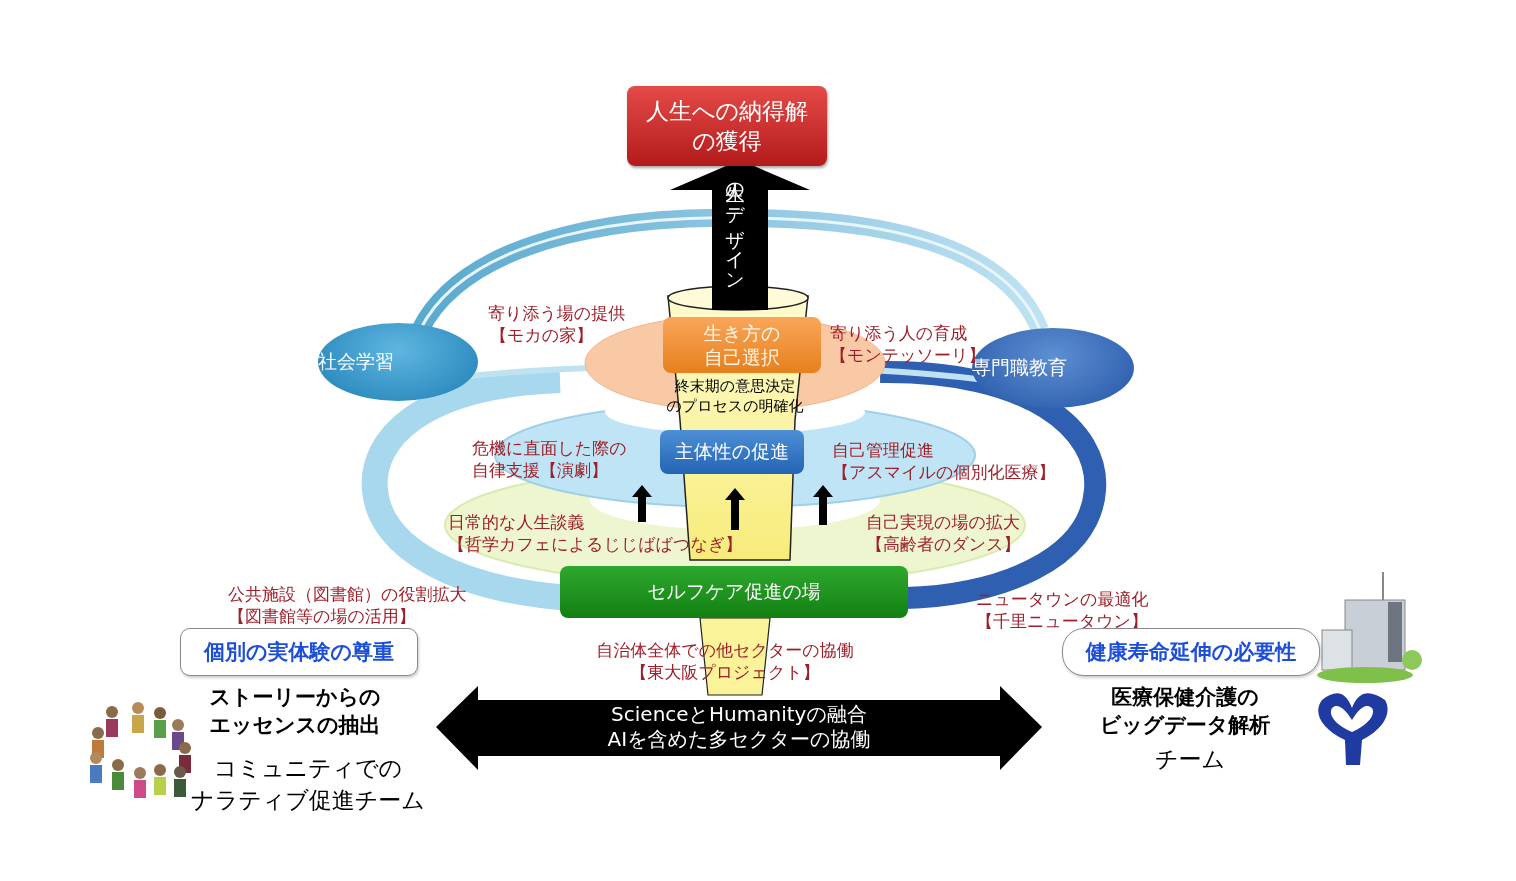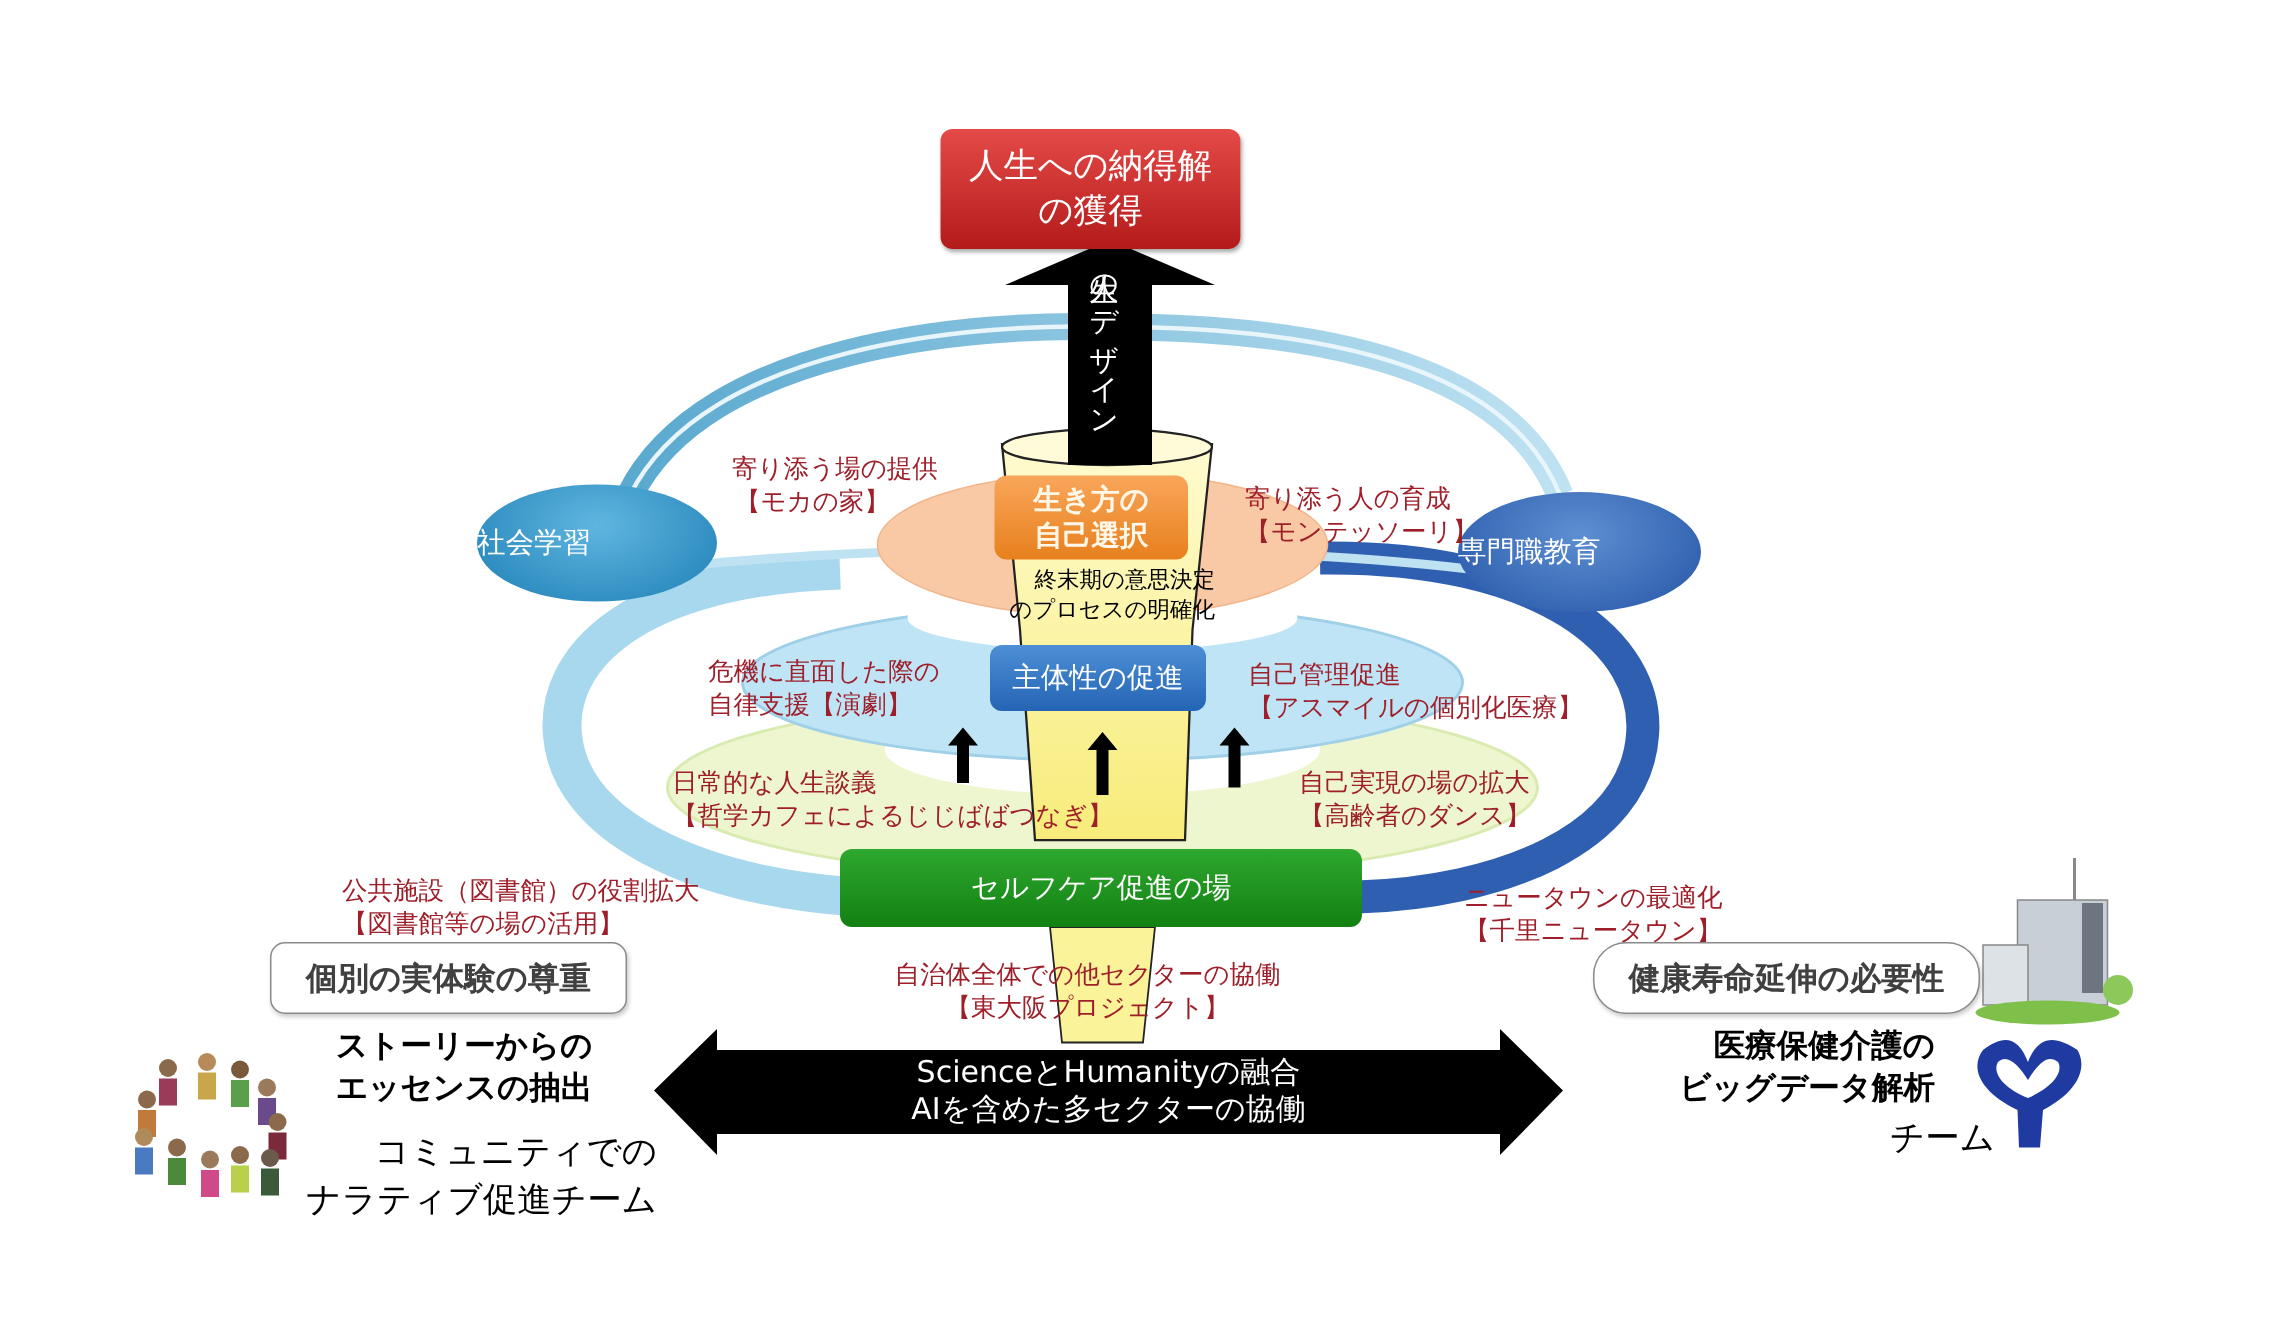--- a/index.html
+++ b/index.html
@@ -2,28 +2,28 @@
 <html><head>
 <meta charset="utf-8">
 <style>
   html,body{margin:0;padding:0;background:#ffffff;}
   body{width:1516px;height:881px;position:relative;overflow:hidden;font-family:"DejaVu Sans",sans-serif;}
   .abs{position:absolute;}
   svg.bg{position:absolute;left:0;top:0;}
   .redtxt{color:#9e1f2a;font-size:17px;line-height:22px;white-space:nowrap;}
   .box{position:absolute;display:flex;align-items:center;justify-content:center;text-align:center;color:#ffffff;border-radius:8px;}
   .topbox{left:627px;top:86px;width:200px;height:80px;background:linear-gradient(#e44a47,#b31b1b);font-size:23px;line-height:30px;box-shadow:1px 2px 3px rgba(0,0,0,.35);}
-  .orangebox{left:663px;top:317px;width:129px;height:56px;background:linear-gradient(#f9a65a,#e7801d);font-size:19px;line-height:24px;color:#fff7e8;font-weight:bold;}
+  .orangebox{left:663px;top:317px;width:158px;height:56px;background:linear-gradient(#f9a65a,#e7801d);font-size:19px;line-height:24px;color:#fff7e8;}
   .bluebox{left:660px;top:430px;width:144px;height:44px;background:linear-gradient(#4d8fd6,#2464b4);font-size:19px;}
   .greenbox{left:560px;top:566px;width:348px;height:52px;background:linear-gradient(#2ea82e,#128012);font-size:19px;}
   .oval{position:absolute;display:flex;align-items:center;color:#fff;font-size:19px;border-radius:50%;}
   .oval-left{left:318px;top:323px;width:160px;height:78px;background:radial-gradient(ellipse at 50% 35%,#5fb6e0,#1f7fb5);}
   .oval-right{left:972px;top:328px;width:162px;height:80px;background:radial-gradient(ellipse at 50% 35%,#5d8fd2,#2555a6);}
-  .rbox{position:absolute;border:1.5px solid #8a8a8a;border-radius:10px;background:#fff;color:#404040;font-size:21px;font-weight:bold;display:flex;align-items:center;justify-content:center;box-shadow:1px 2px 3px rgba(0,0,0,.2);}
-  .blk{color:#000;white-space:nowrap;text-align:right;}
+  .rbox{position:absolute;border:1.5px solid #8a8a8a;border-radius:10px;background:#fff;color:#1d4ed8;font-size:21px;font-weight:bold;display:flex;align-items:center;justify-content:center;box-shadow:1px 2px 3px rgba(0,0,0,.2);}
+  .blk{color:#000;white-space:nowrap;text-align:center;}
   .vtext{position:absolute;left:718px;top:168px;width:28px;color:#fff;font-size:19px;line-height:21px;writing-mode:vertical-rl;text-orientation:upright;letter-spacing:1px;}
 </style>
 </head>
 <body>
 
 <svg class="bg" width="1516" height="881" viewBox="0 0 1516 881">
   <defs>
     <linearGradient id="loopL" x1="0" y1="0" x2="1" y2="0">
       <stop offset="0" stop-color="#5aa9cf"></stop>
       <stop offset="1" stop-color="#bfe2f2"></stop>

